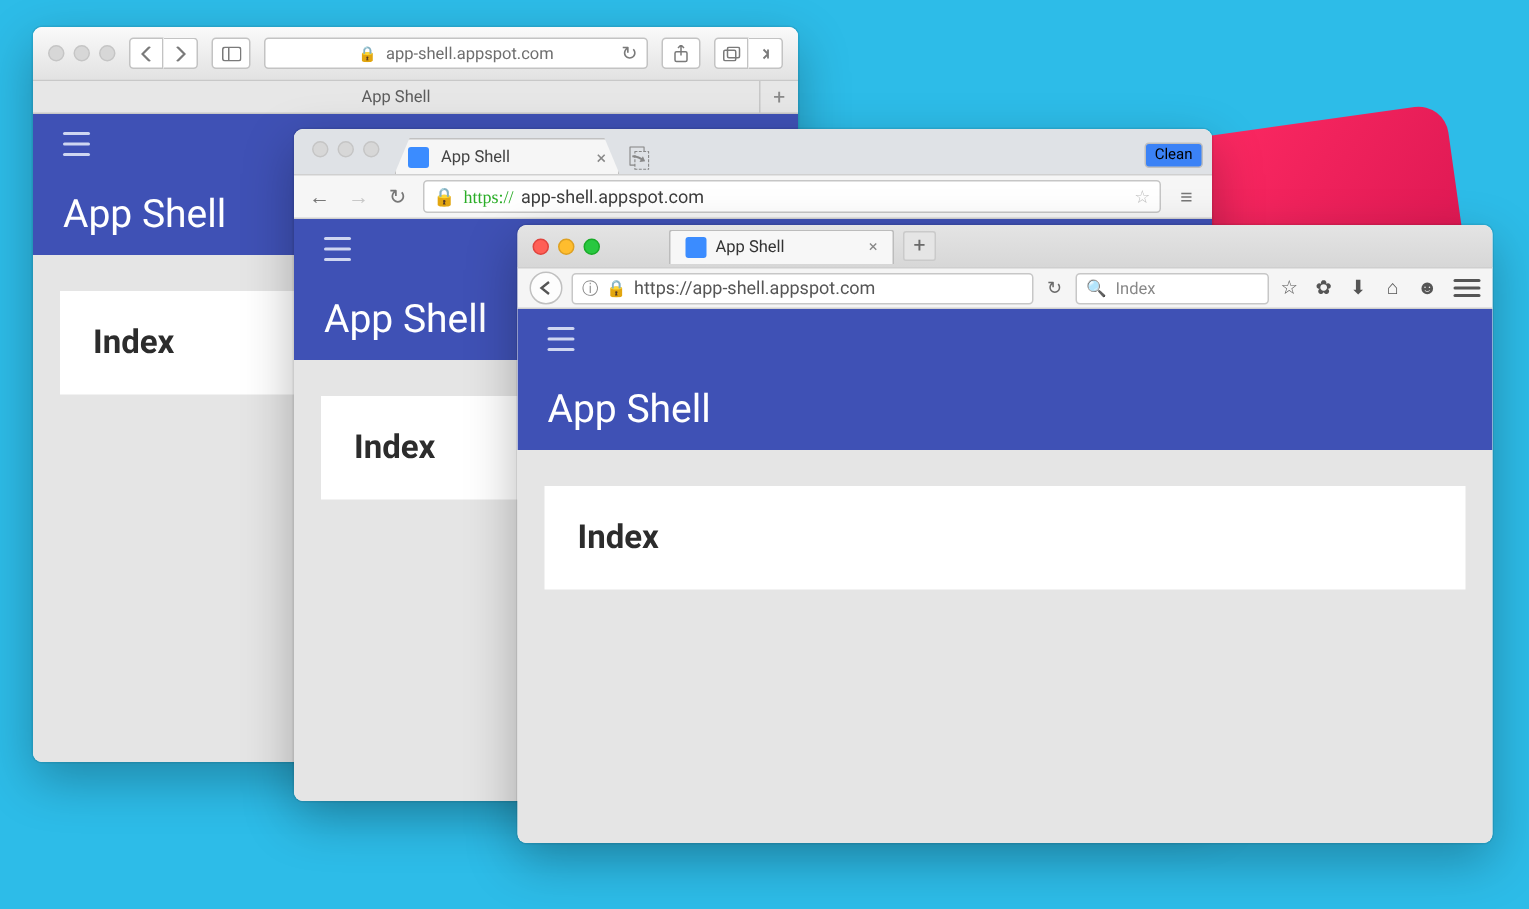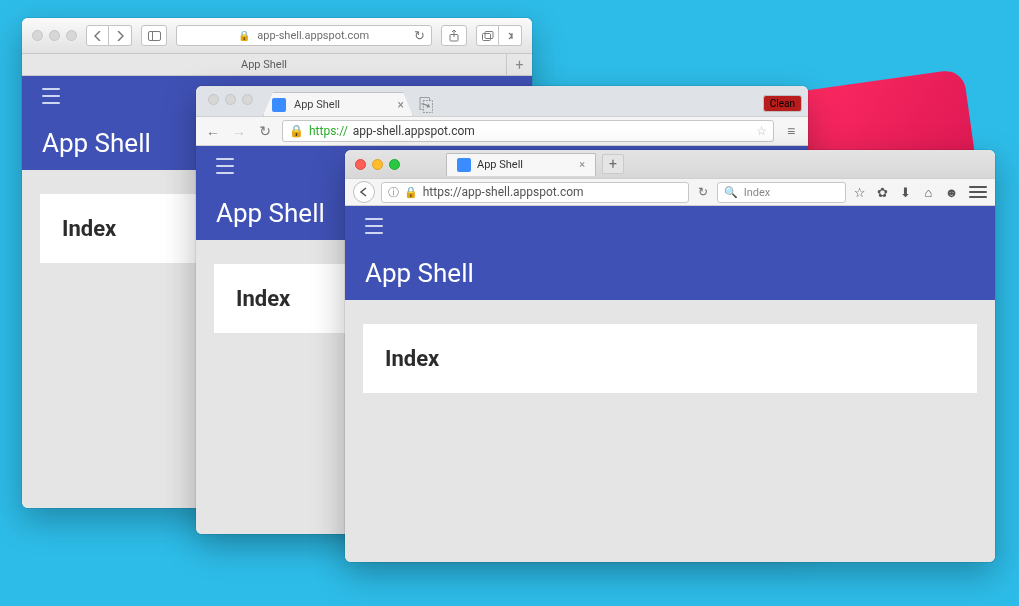--- a/index.html
+++ b/index.html
@@ -93,36 +93,36 @@
       padding: 0 8px; font-size: 11px; color: #444;
       border: 1px solid #c1c1c1; border-bottom: none;
       clip-path: polygon(10px 0, calc(100% - 10px) 0, 100% 100%, 0 100%);
       min-width: 150px; position: relative;
     }
     .chrome-tab .favicon { width: 14px; height: 14px; background: #3b8cff; border-radius: 2px; }
     .chrome-tab .close { margin-left: auto; color: #888; font-size: 12px; }
     .chrome .newtab { color: #888; font-size: 18px; height: 22px; display:flex;align-items:center; }
     .chrome-clean {
       margin-left: auto; margin-right: 6px; margin-bottom: 4px;
-      background: #b91c1c; border: 1px solid #bfbfbf; border-radius: 3px;
+      background: #3b82f6; border: 1px solid #bfbfbf; border-radius: 3px;
       font-size: 10px; padding: 2px 6px;
     }
     .chrome-toolbar {
       background: #f6f6f6; height: 30px; border-top: 1px solid #d0d0d0; border-bottom: 1px solid #d0d0d0;
       display: flex; align-items: center; gap: 8px; padding: 0 8px;
     }
     .chrome-ico { color: #777; width: 18px; text-align: center; font-size: 14px; }
     .chrome-ico.disabled { color: #c8c8c8; }
     .omnibox {
       flex: 1; background: #fff; border: 1px solid #c6c6c6; border-radius: 3px;
       height: 22px; display: flex; align-items: center; gap: 5px; padding: 0 6px;
       font-size: 12px;
     }
     .omnibox .lock { color: #2aad27; }
-    .omnibox .scheme { color: #2aad27; }
+    .omnibox .scheme { color: #2aad27; font-family: Liberation Serif, serif; }
     .omnibox .rest { color: #3d3d3d; }
     .omnibox .star { margin-left: auto; color: #bfbfbf; }
 
     
     .firefox { left: 345px; top: 150px; width: 650px; height: 412px; }
     .ff-tabs {
       height: 28px; background: linear-gradient(#e4e4e4,#d7d7d7);
       display: flex; align-items: center; padding: 0 6px 0 10px; gap: 6px;
     }
     .ff-tabs .traffic .red { background: #ff5f56; border: 0.5px solid #e0443e; }

